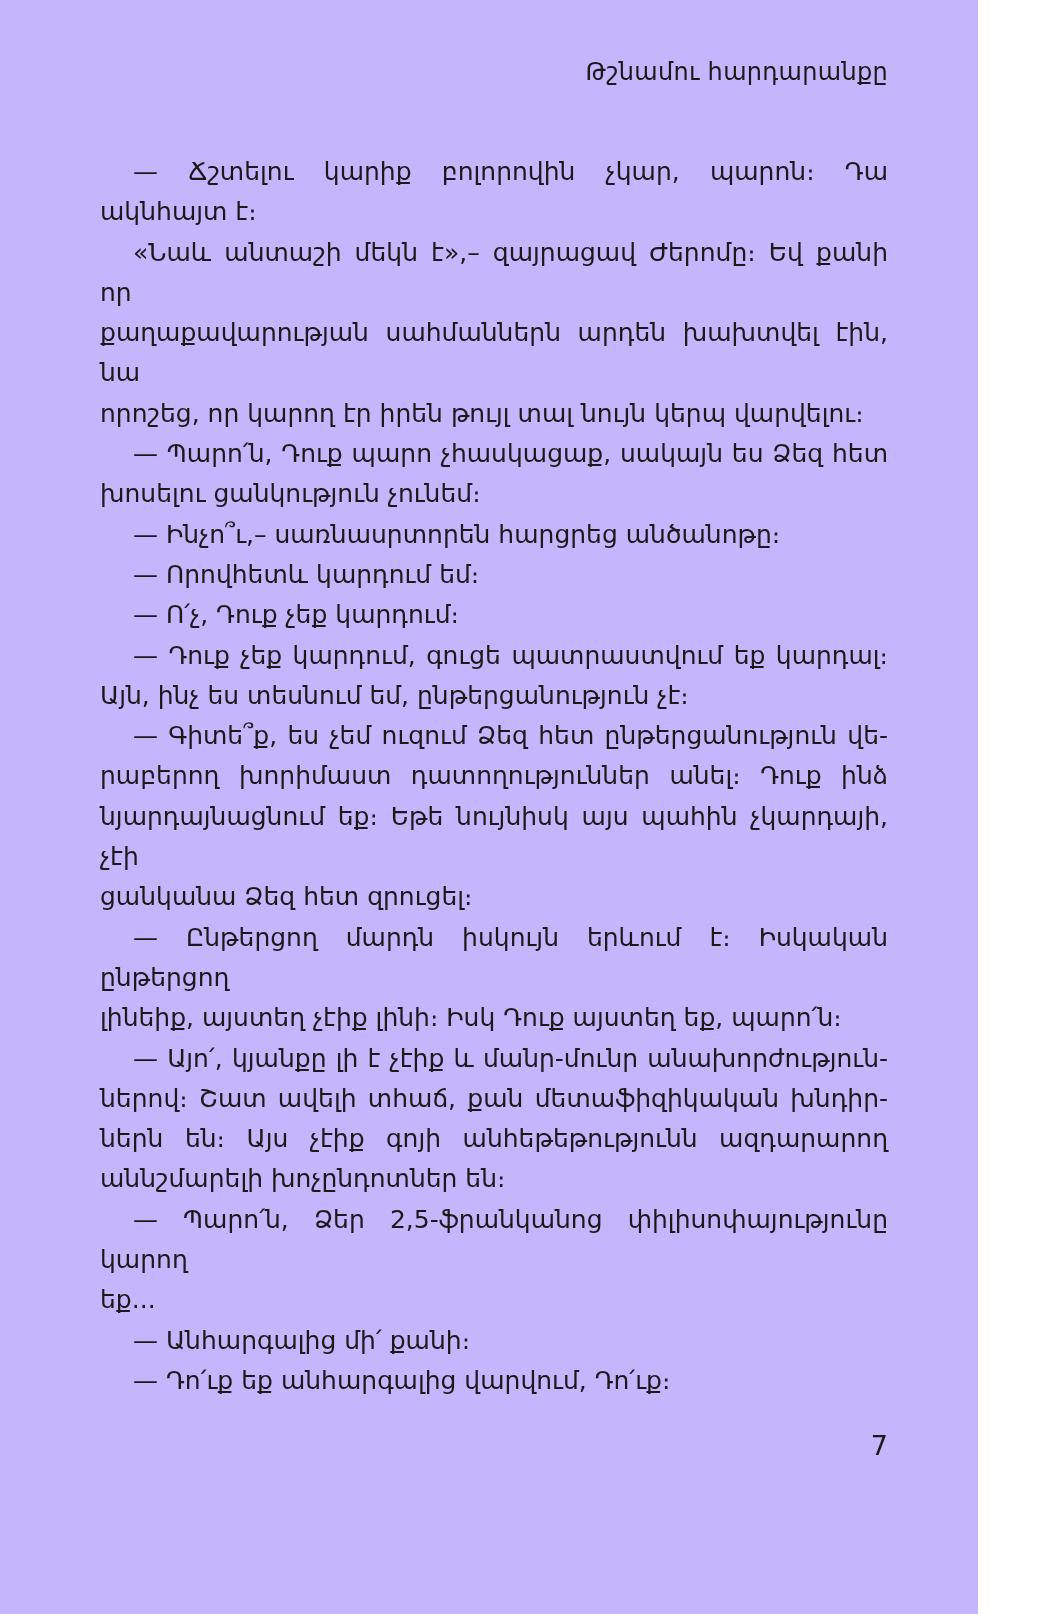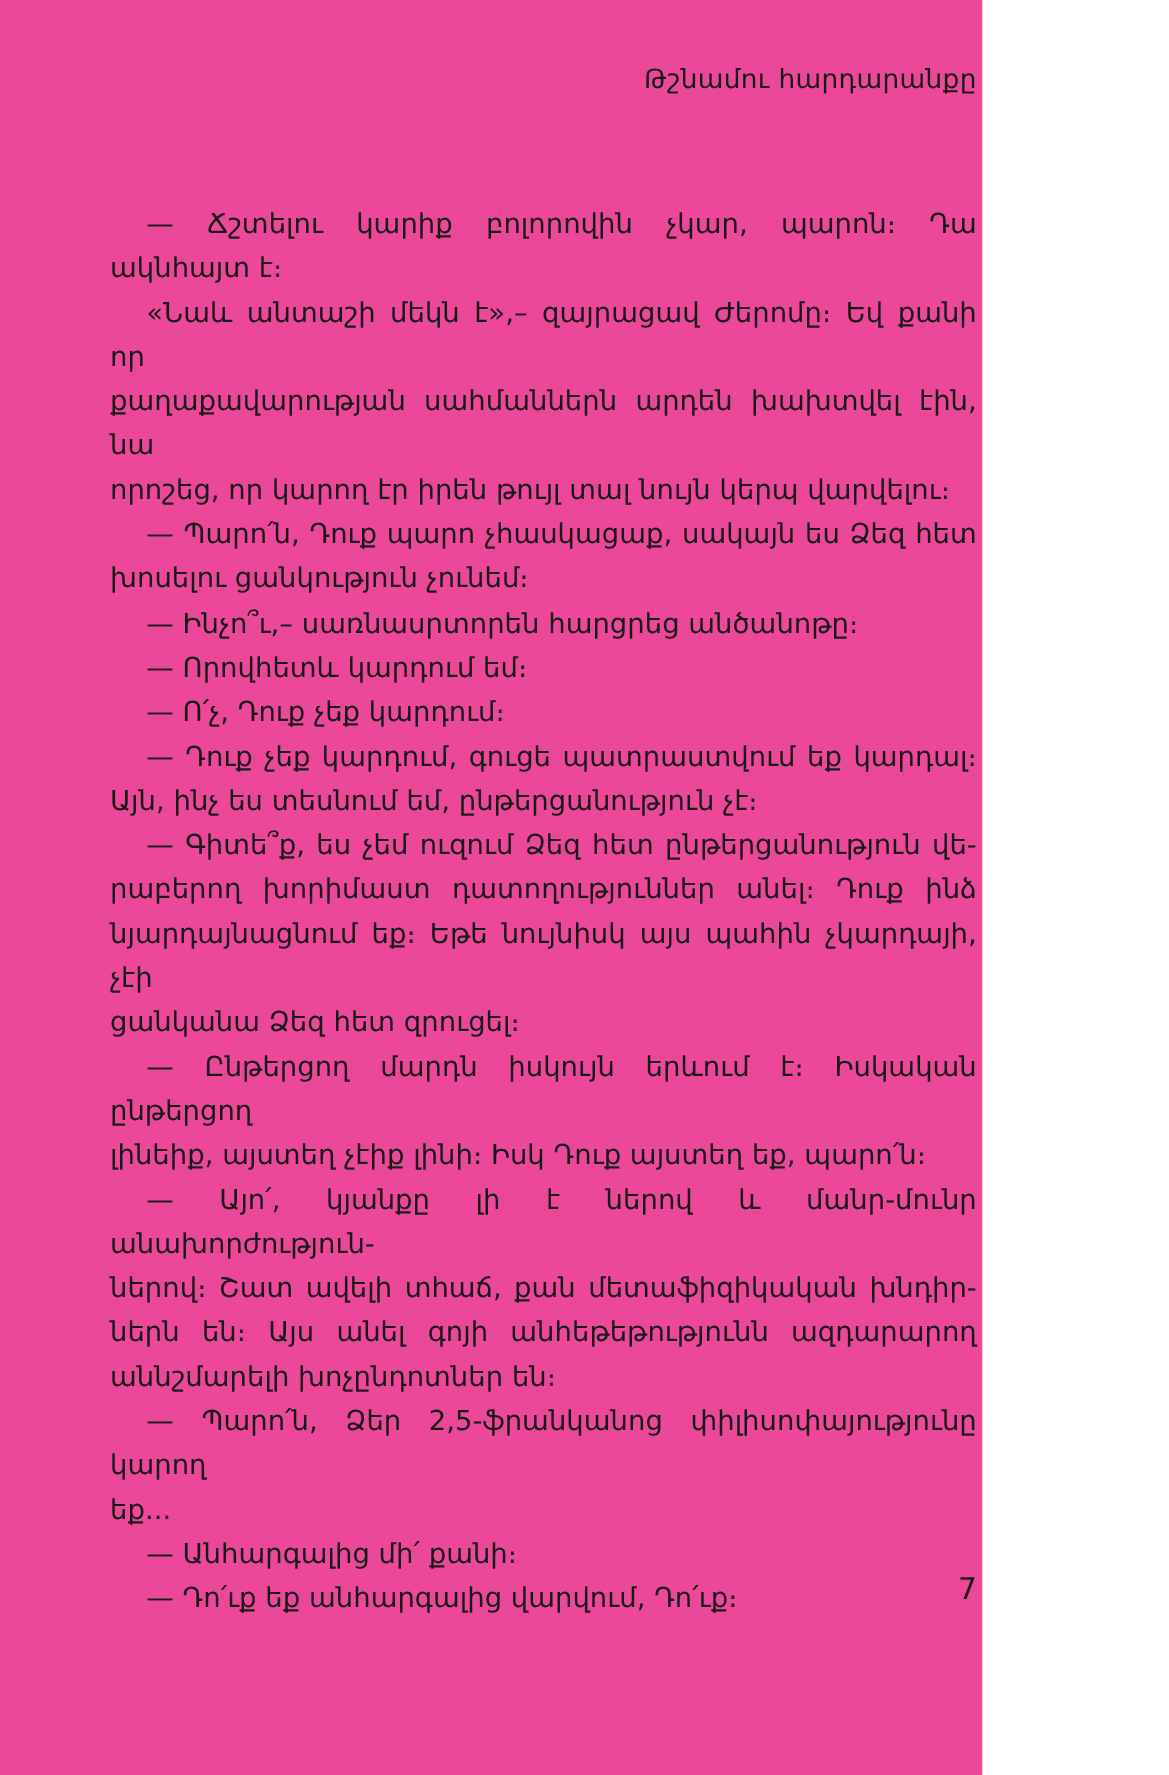--- a/index.html
+++ b/index.html
@@ -12,44 +12,43 @@
     background: #ffffff;
     font-family: "DejaVu Sans", sans-serif;
     color: #1a1a1a;
     position: relative;
     overflow: hidden;
   }
   .page {
     position: absolute;
     left: 0;
     top: 0;
-    width: 893px;
+    width: 978px;
     height: 1614px;
-    background: #ec4899;
+    background: #c4b5fd;
   }
   .running-head {
     position: absolute;
     top: 58px;
     left: 100px;
     width: 788px;
     text-align: right;
     font-size: 24px;
     letter-spacing: 0.3px;
     color: #1a1a1a;
   }
   .body-text {
     position: absolute;
     top: 152px;
     left: 100px;
     width: 788px;
     font-size: 25px;
     line-height: 40.3px;
     hyphens: none;
     overflow-wrap: normal;
-    margin-top: 32px;
   }
   .paragraph {
     margin: 0;
     padding: 0;
   }
   .line {
     text-align: justify;
   }
   .line.justified {
     text-align-last: justify;
@@ -104,23 +103,23 @@
         <div class="line indent justified">— Գիտե՞ք, ես չեմ ուզում Ձեզ հետ ընթերցանություն վե-</div>
         <div class="line justified">րաբերող խորիմաստ դատողություններ անել։ Դուք ինձ</div>
         <div class="line justified">նյարդայնացնում եք։ Եթե նույնիսկ այս պահին չկարդայի, չէի</div>
         <div class="line">ցանկանա Ձեզ հետ զրուցել։</div>
       </div>
       <div class="paragraph">
         <div class="line indent justified">— Ընթերցող մարդն իսկույն երևում է։ Իսկական ընթերցող</div>
         <div class="line">լինեիք, այստեղ չէիք լինի։ Իսկ Դուք այստեղ եք, պարո՛ն։</div>
       </div>
       <div class="paragraph">
-        <div class="line indent justified">— Այո՛, կյանքը լի է ներով և մանր-մունր անախորժություն-</div>
+        <div class="line indent justified">— Այո՛, կյանքը լի է չէիք և մանր-մունր անախորժություն-</div>
         <div class="line justified">ներով։ Շատ ավելի տհաճ, քան մետաֆիզիկական խնդիր-</div>
-        <div class="line justified">ներն են։ Այս անել գոյի անհեթեթությունն ազդարարող</div>
+        <div class="line justified">ներն են։ Այս չէիք գոյի անհեթեթությունն ազդարարող</div>
         <div class="line">աննշմարելի խոչընդոտներ են։</div>
       </div>
       <div class="paragraph">
         <div class="line indent justified">— Պարո՛ն, Ձեր 2,5-ֆրանկանոց փիլիսոփայությունը կարող</div>
         <div class="line">եք...</div>
       </div>
       <div class="paragraph">
         <div class="line indent">— Անհարգալից մի՛ քանի։</div>
       </div>
       <div class="paragraph">

